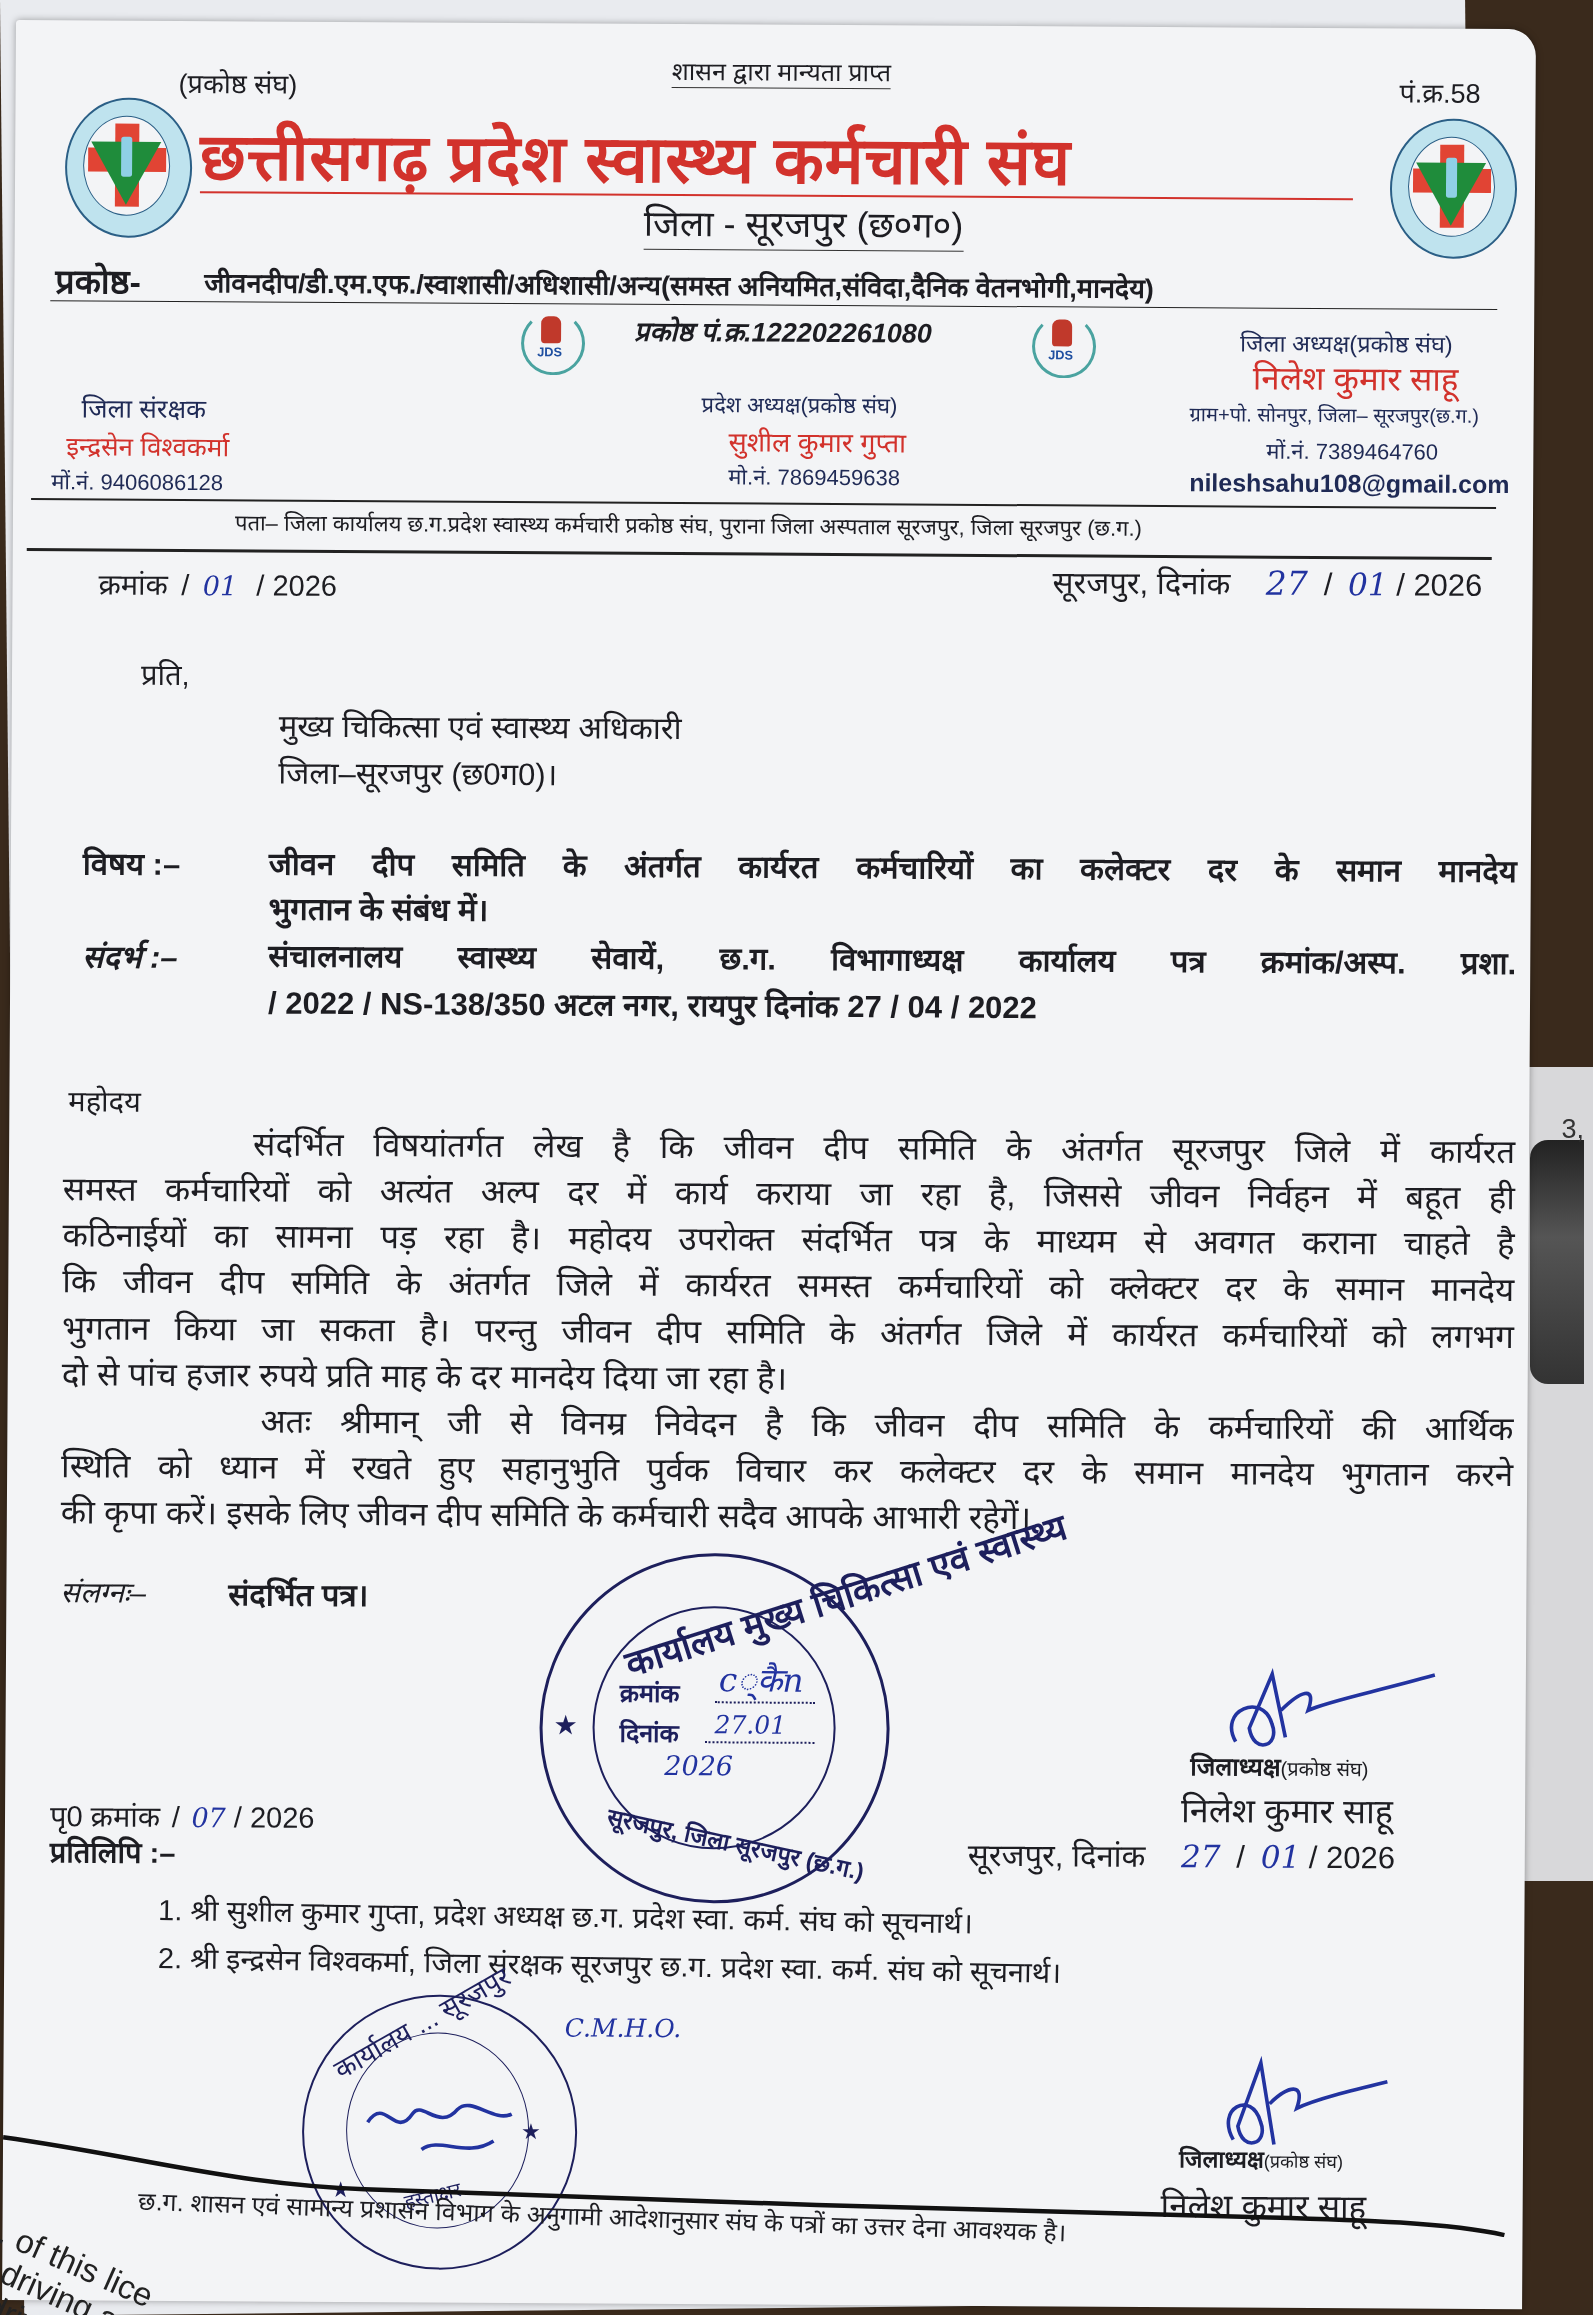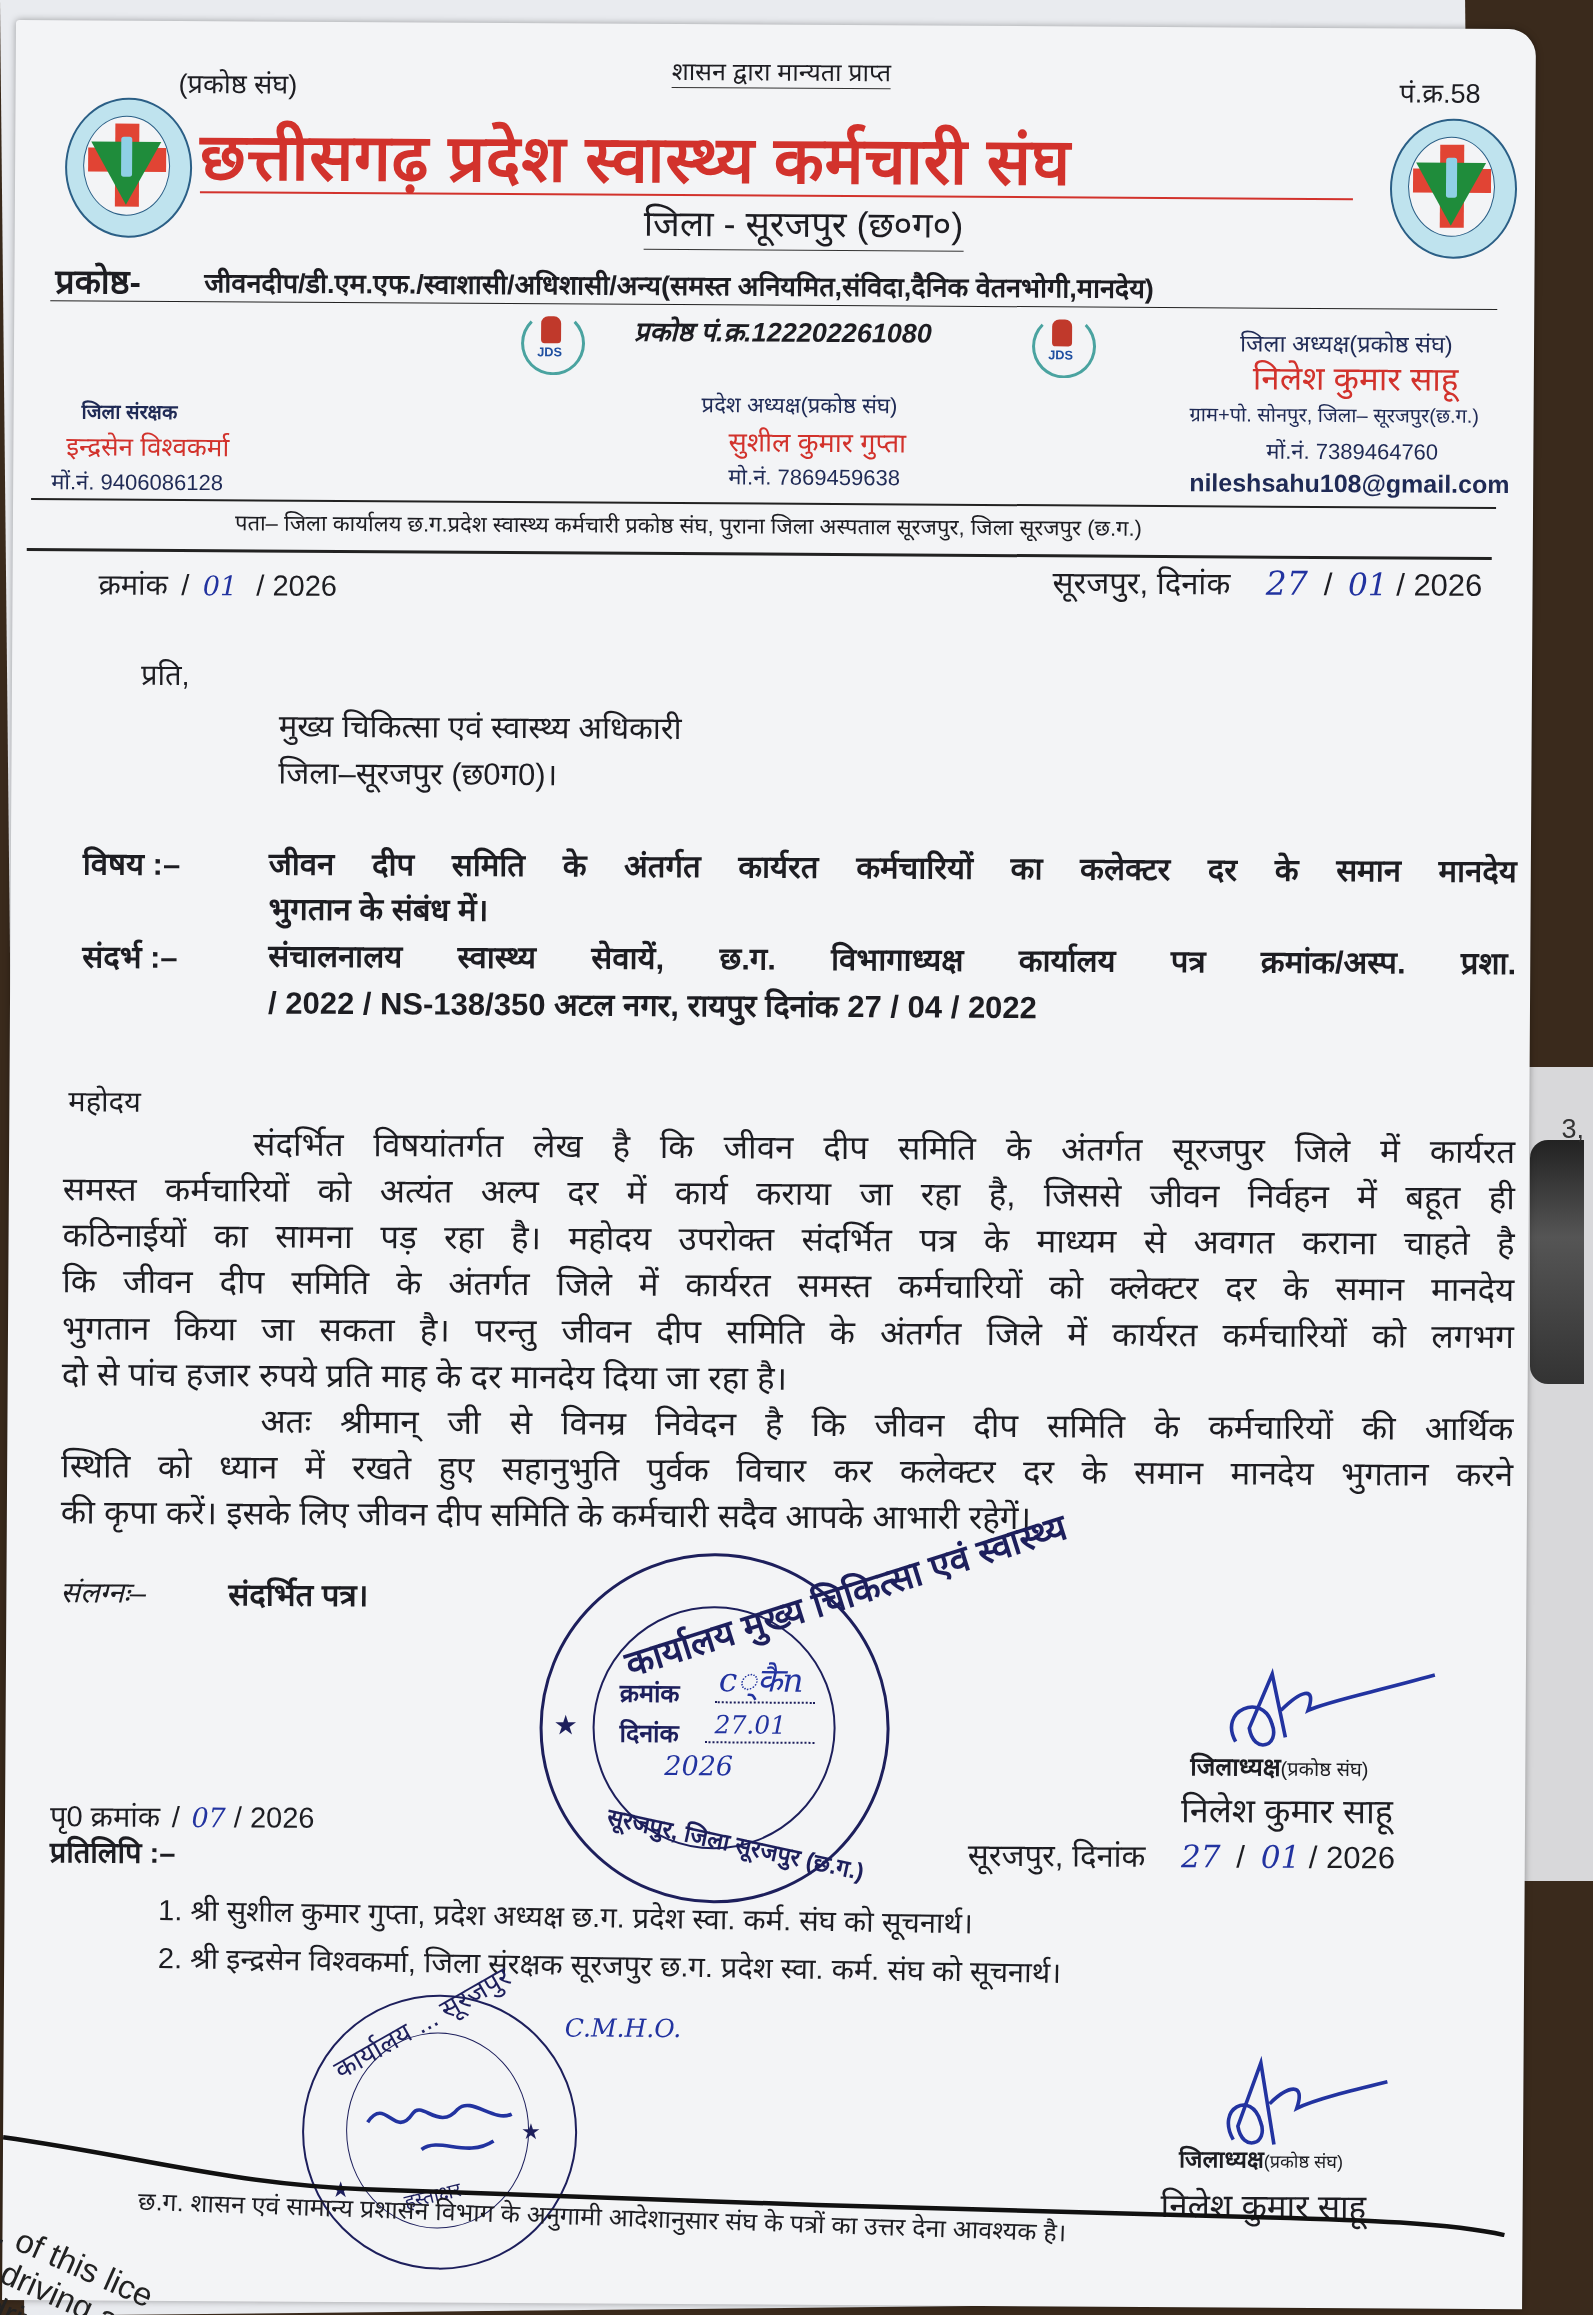--- a/index.html
+++ b/index.html
@@ -75,21 +75,21 @@
       <div class="fist"></div>
       <div class="lbl">JDS</div>
     </div>
   <div class="abs cond bold" style="left:620px;top:288px;font-size:27px;font-style:italic;">प्रकोष्ठ पं.क्र.122202261080</div>
   <div class="jds" style="left:1018px;top:288px;">
       <div class="arc"></div>
       <div class="fist"></div>
       <div class="lbl">JDS</div>
     </div>
 
-  <div class="abs cond navy" style="left:68px;top:377px;font-size:20px;font-weight:bold;">जिला संरक्षक</div>
+  <div class="abs cond navy" style="left:68px;top:369px;font-size:26px;">जिला संरक्षक</div>
   <div class="abs cond red" style="left:53px;top:407px;font-size:26px;">इन्द्रसेन विश्वकर्मा</div>
   <div class="abs cond navy" style="left:38px;top:445px;font-size:22px;">मों.नं. 9406086128</div>
 
   <div class="abs cond navy" style="left:688px;top:364px;font-size:22px;">प्रदेश अध्यक्ष(प्रकोष्ठ संघ)</div>
   <div class="abs cond red" style="left:715px;top:398px;font-size:27px;">सुशील कुमार गुप्ता</div>
   <div class="abs cond navy" style="left:715px;top:436px;font-size:22px;">मो.नं. 7869459638</div>
 
   <div class="abs cond navy" style="left:1226px;top:299px;font-size:23.5px;">जिला अध्यक्ष(प्रकोष्ठ संघ)</div>
   <div class="abs cond red" style="left:1239px;top:327px;font-size:33px;">निलेश कुमार साहू</div>
   <div class="abs cond navy" style="left:1176px;top:373px;font-size:20px;">ग्राम+पो. सोनपुर, जिला– सूरजपुर(छ.ग.)</div>
@@ -115,21 +115,21 @@
   </div>
 
   <div class="abs cond" style="left:81px;top:633px;font-size:29px;margin-left:48px;">प्रति,</div>
   <div class="abs cond" style="left:267px;top:682px;font-size:31px;">मुख्य चिकित्सा एवं स्वास्थ्य अधिकारी</div>
   <div class="abs cond" style="left:267px;top:729px;font-size:31px;">जिला–सूरजपुर (छ0ग0)।</div>
 
   <div class="abs cond bold" style="left:72px;top:821px;font-size:31px;">विषय :–</div>
   <div class="para bold" style="left:258px;top:820px;width:1248px;font-size:31px;">जीवन दीप समिति के अंतर्गत कार्यरत कर्मचारियों का कलेक्टर दर के समान मानदेय</div>
   <div class="abs cond bold" style="left:258px;top:865px;font-size:31px;">भुगतान के संबंध में।</div>
 
-  <div class="abs cond bold" style="left:72px;top:914px;font-size:31px;">संदर्भ :–</div>
+  <div class="abs cond bold" style="left:72px;top:914px;font-size:31px;font-style:italic;">संदर्भ :–</div>
   <div class="para bold" style="left:258px;top:912px;width:1248px;font-size:31px;">संचालनालय स्वास्थ्य सेवायें, छ.ग. विभागाध्यक्ष कार्यालय पत्र क्रमांक/अस्प. प्रशा.</div>
   <div class="abs cond bold" style="left:258px;top:959px;font-size:31px;">/ 2022 / NS-138/350 अटल नगर, रायपुर दिनांक 27 / 04 / 2022</div>
 
   <div class="abs cond" style="left:59px;top:1060px;font-size:29px;">महोदय</div>
 
   <div class="para" style="left:244px;top:1100px;width:1262px;">संदर्भित विषयांतर्गत लेख है कि जीवन दीप समिति के अंतर्गत सूरजपुर जिले में कार्यरत</div>
   <div class="para" style="left:54px;top:1146px;width:1452px;">समस्त कर्मचारियों को अत्यंत अल्प दर में कार्य कराया जा रहा है, जिससे जीवन निर्वहन में बहूत ही</div>
   <div class="para" style="left:54px;top:1192px;width:1452px;">कठिनाईयों का सामना पड़ रहा है। महोदय उपरोक्त संदर्भित पत्र के माध्यम से अवगत कराना चाहते है</div>
   <div class="para" style="left:54px;top:1238px;width:1452px;">कि जीवन दीप समिति के अंतर्गत जिले में कार्यरत समस्त कर्मचारियों को क्लेक्टर दर के समान मानदेय</div>
   <div class="para" style="left:54px;top:1285px;width:1452px;">भुगतान किया जा सकता है। परन्तु जीवन दीप समिति के अंतर्गत जिले में कार्यरत कर्मचारियों को लगभग</div>

